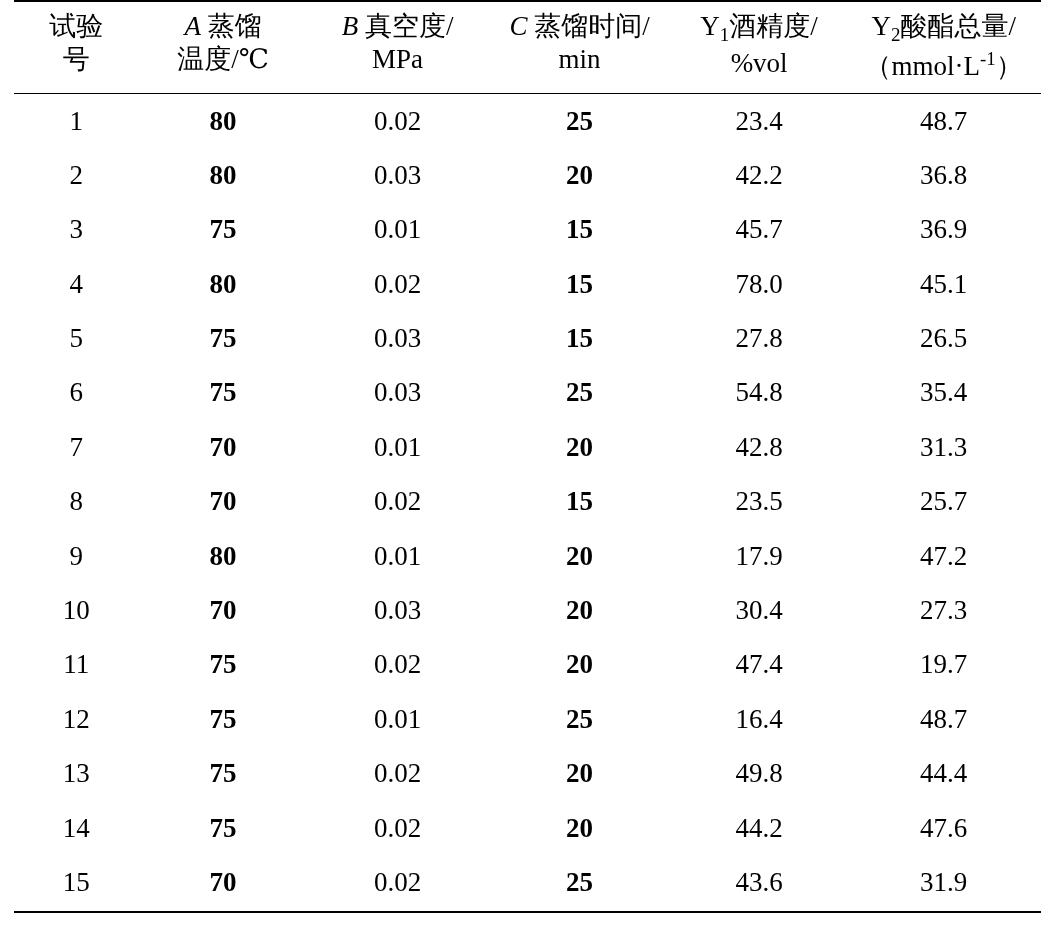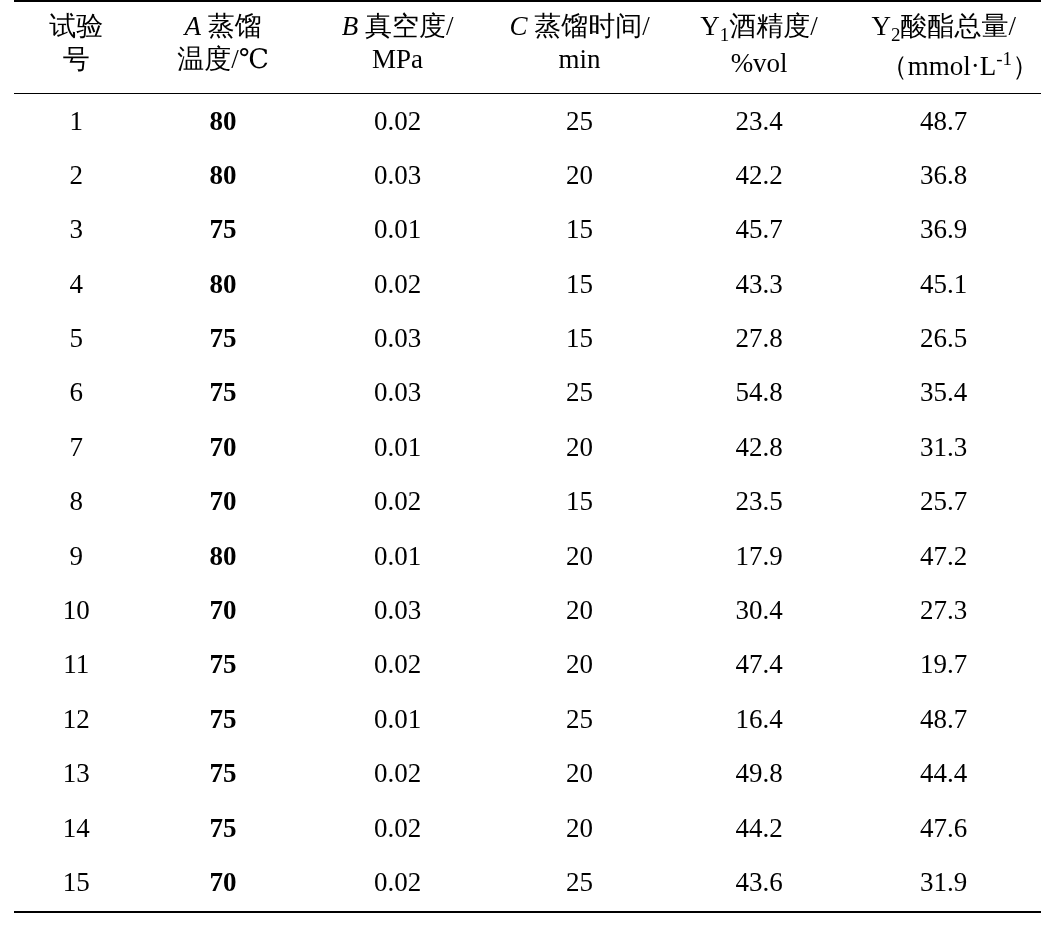--- a/index.html
+++ b/index.html
@@ -43,28 +43,28 @@
     padding: 11px 2px 11px 2px;
     border: none;
   }
   table.exp-table tbody tr:last-child td {
     border-bottom: 2.5px solid #000;
     padding-bottom: 13px;
   }
   .col-0 { width: 12.0%; }
   .col-1 { width: 16.5%; font-weight: bold; }
   .col-2 { width: 17.5%; }
-  .col-3 { width: 18.0%; }
+  .col-3 { width: 18.0%; font-weight: bold; }
   .col-4 { width: 17.0%; margin-top: 48px; }
   .col-5 { width: 19.0%; }
   .hdr-line { display: block; }
   .ital { font-style: italic; }
   .sub { font-size: 19px; vertical-align: sub; }
   .sup { font-size: 19px; vertical-align: super; }
-  .nowrap { white-space: nowrap; text-align: right; }
+  .nowrap { white-space: nowrap; }
 </style>
 </head>
 <body>
 
 <div class="table-wrap">
   <table class="exp-table">
     <thead>
       <tr class="header-row">
         <th class="col-0">
           <span class="hdr-line">试验</span>
@@ -115,21 +115,21 @@
         <td class="col-2">0.01</td>
         <td class="col-3">15</td>
         <td class="col-4">45.7</td>
         <td class="col-5">36.9</td>
       </tr>
       <tr>
         <td class="col-0">4</td>
         <td class="col-1">80</td>
         <td class="col-2">0.02</td>
         <td class="col-3">15</td>
-        <td class="col-4">43.3</td>
+        <td class="col-4">78.0</td>
         <td class="col-5">45.1</td>
       </tr>
       <tr>
         <td class="col-0">5</td>
         <td class="col-1">75</td>
         <td class="col-2">0.03</td>
         <td class="col-3">15</td>
         <td class="col-4">27.8</td>
         <td class="col-5">26.5</td>
       </tr>

